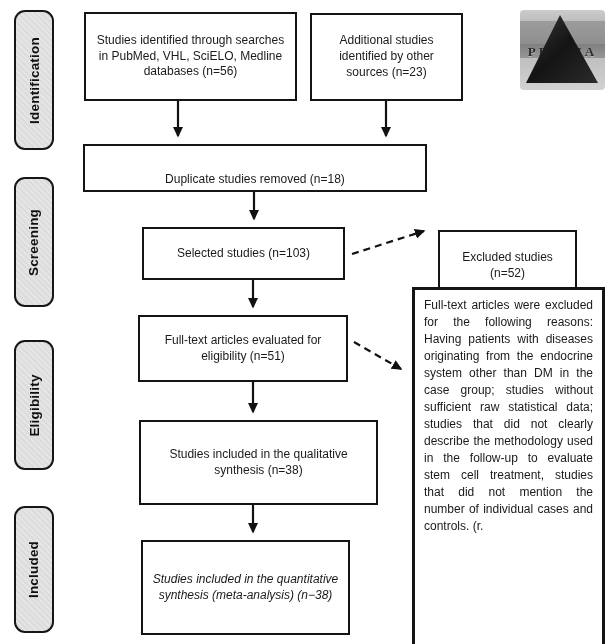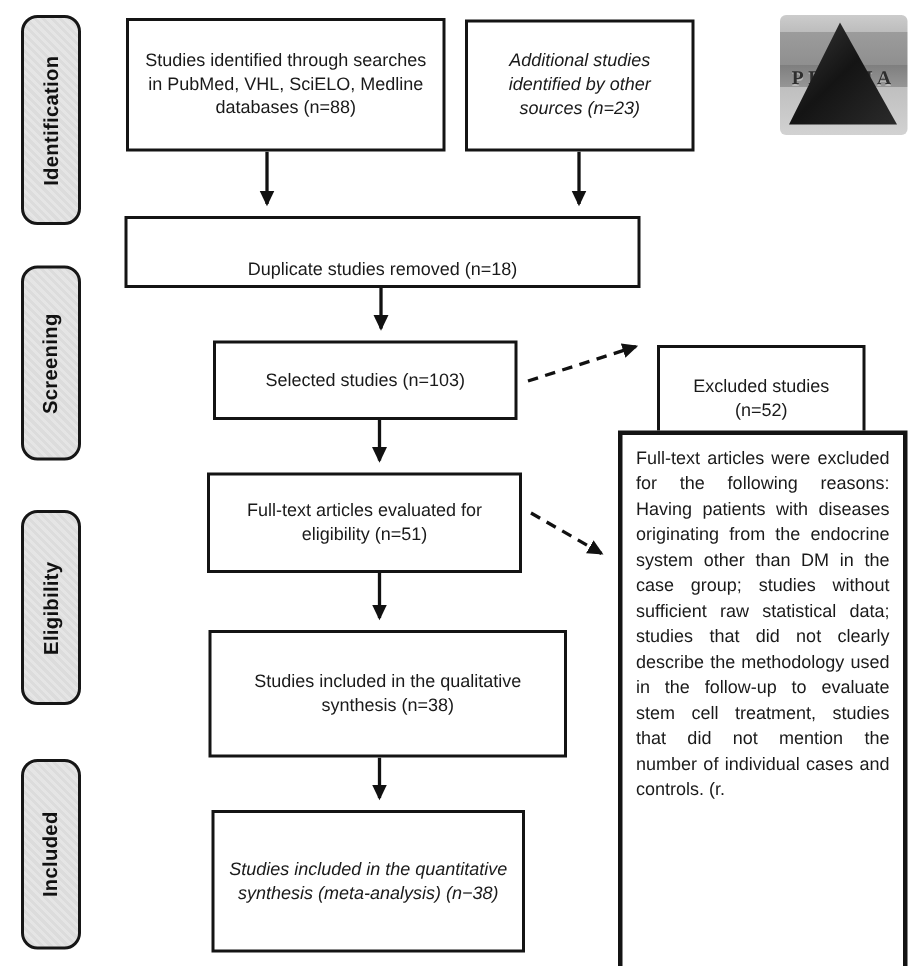--- a/index.html
+++ b/index.html
@@ -120,24 +120,24 @@
     <span>Screening</span>
   </div>
   <div class="stage" style="top:340px; height:130px;">
     <span>Eligibility</span>
   </div>
   <div class="stage" style="top:506px; height:127px;">
     <span>Included</span>
   </div>
 
   <div class="fbox" style="left:84px; top:12px; width:213px; height:89px;">
-    <span>Studies identified through searches in PubMed, VHL, SciELO, Medline databases (n=88)</span>
+    <span>Studies identified through searches in PubMed, VHL, SciELO, Medline databases (n=56)</span>
   </div>
 
-  <div class="fbox" style="left:310px; top:13px; width:153px; height:88px;font-style:italic;">
+  <div class="fbox" style="left:310px; top:13px; width:153px; height:88px;">
     <span>Additional studies identified by other sources (n=23)</span>
   </div>
 
   <div class="fbox" style="left:83px; top:144px; width:344px; height:48px;align-items:flex-end;">
     <span>Duplicate studies removed (n=18)</span>
   </div>
 
   <div class="fbox" style="left:142px; top:227px; width:203px; height:53px;">
     <span>Selected studies (n=103)</span>
   </div>

